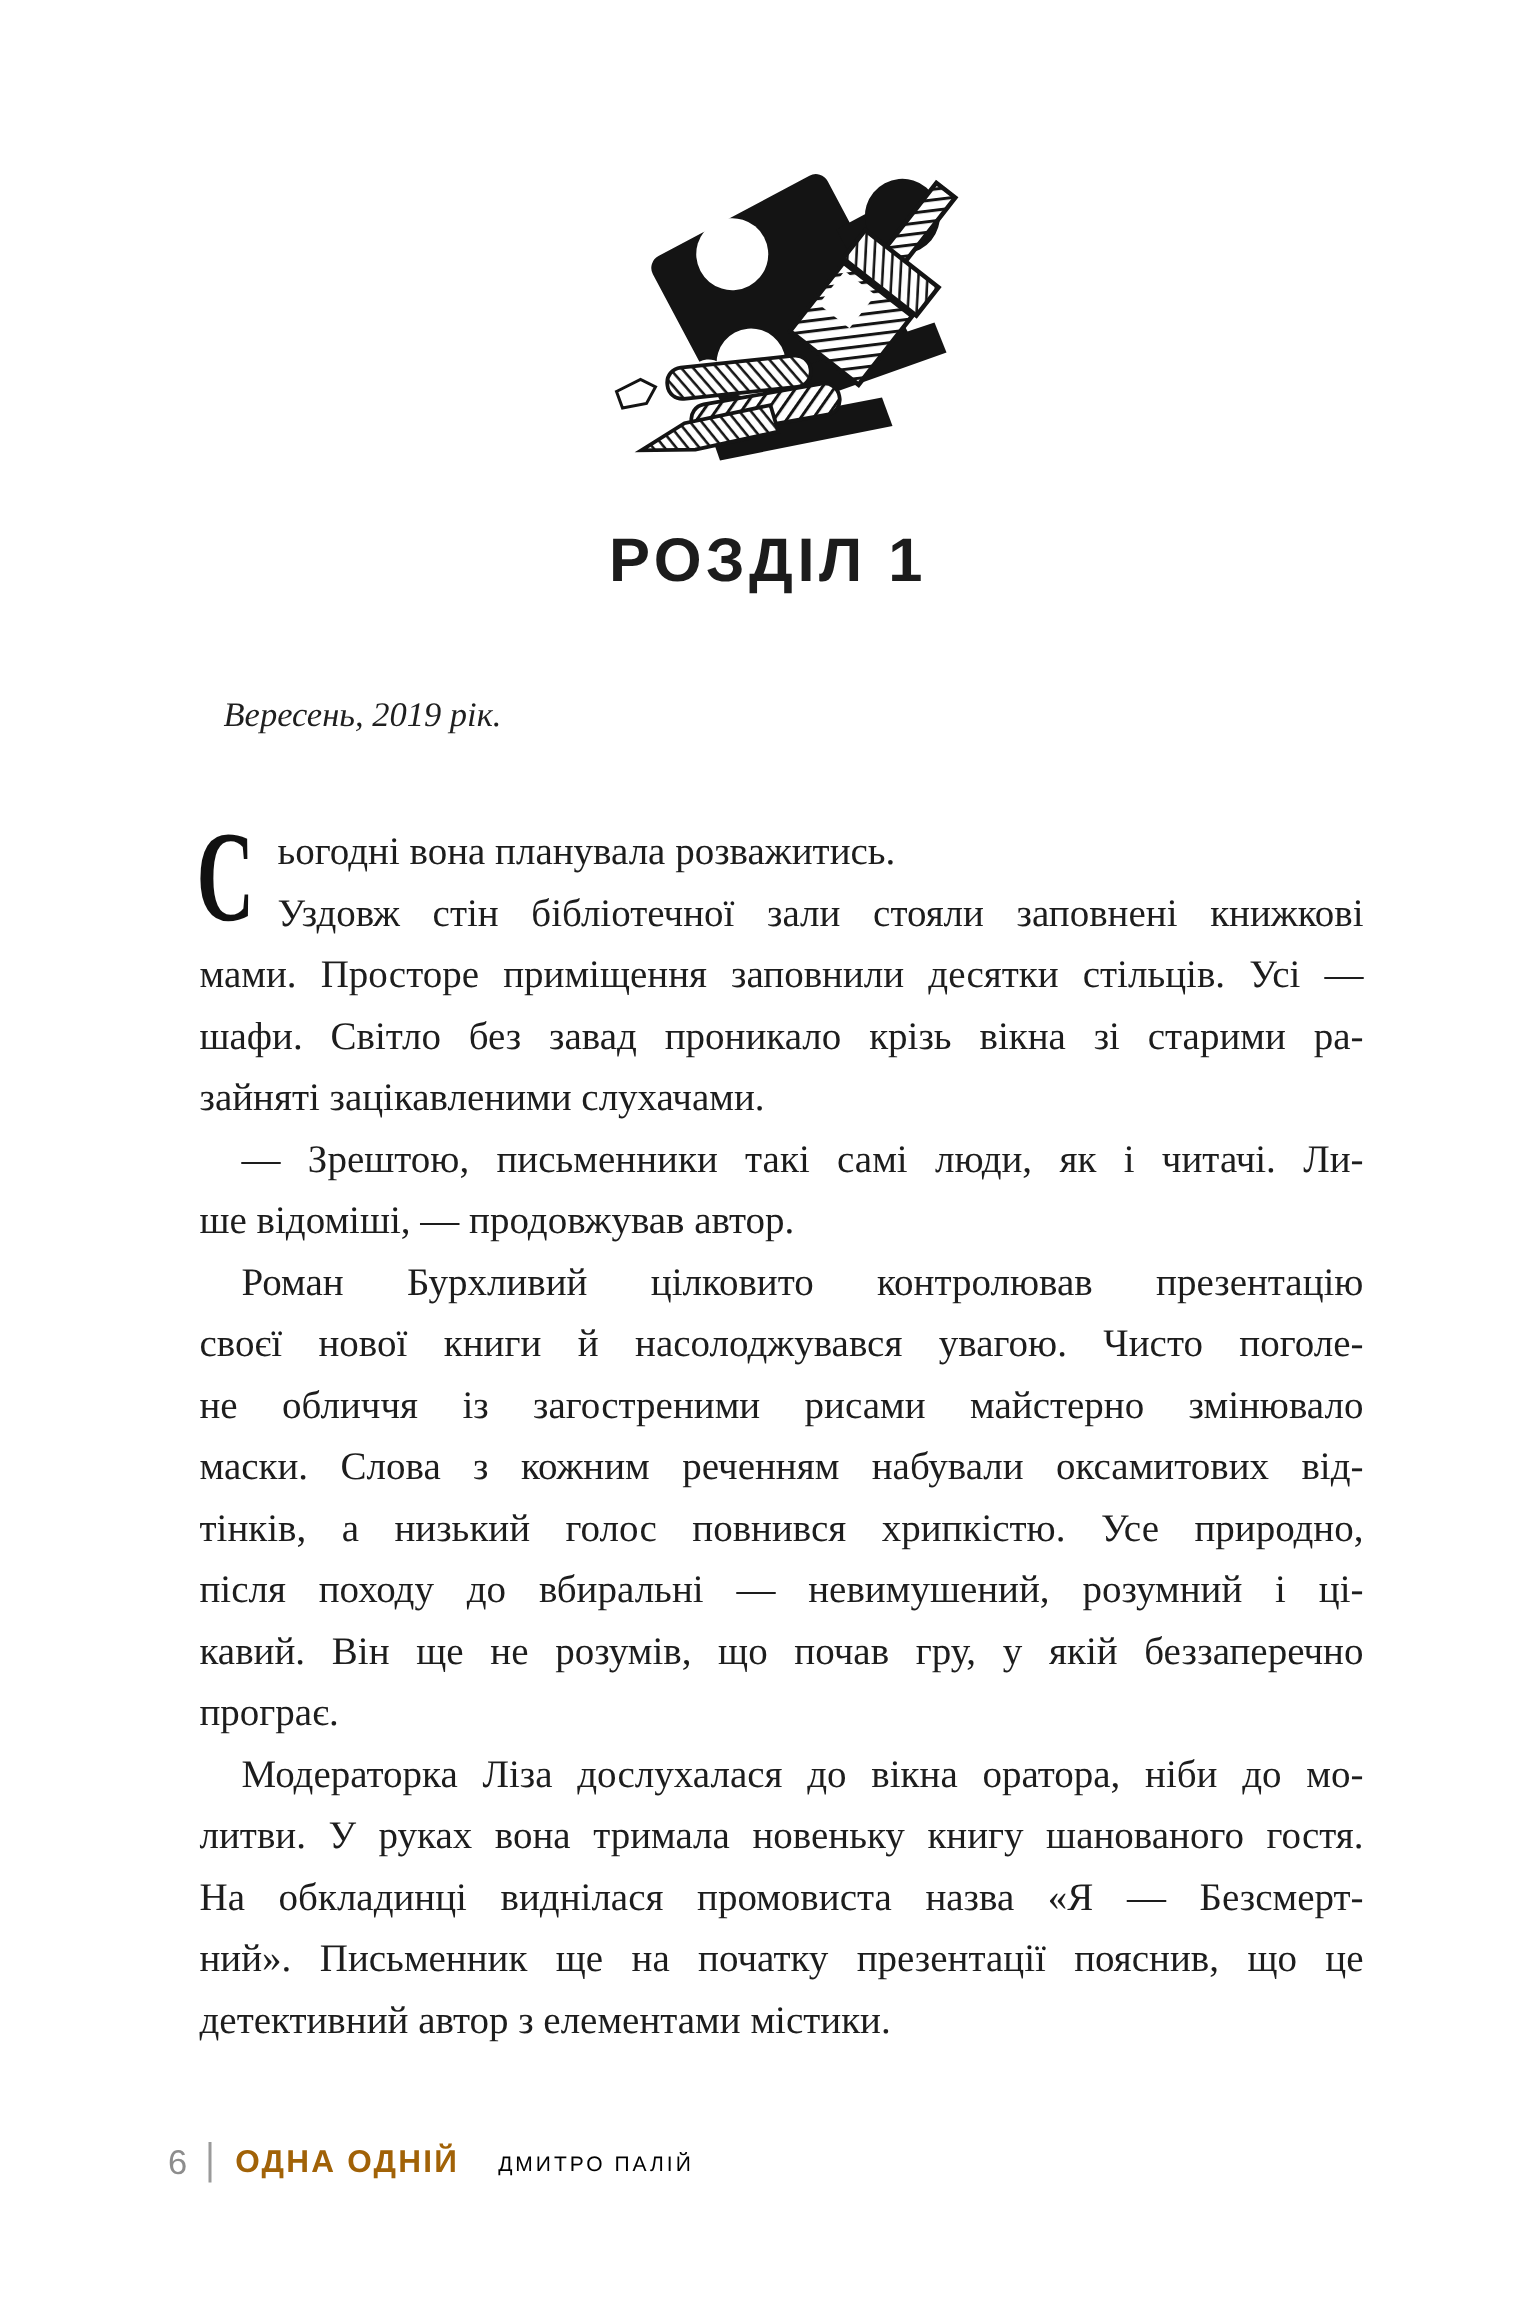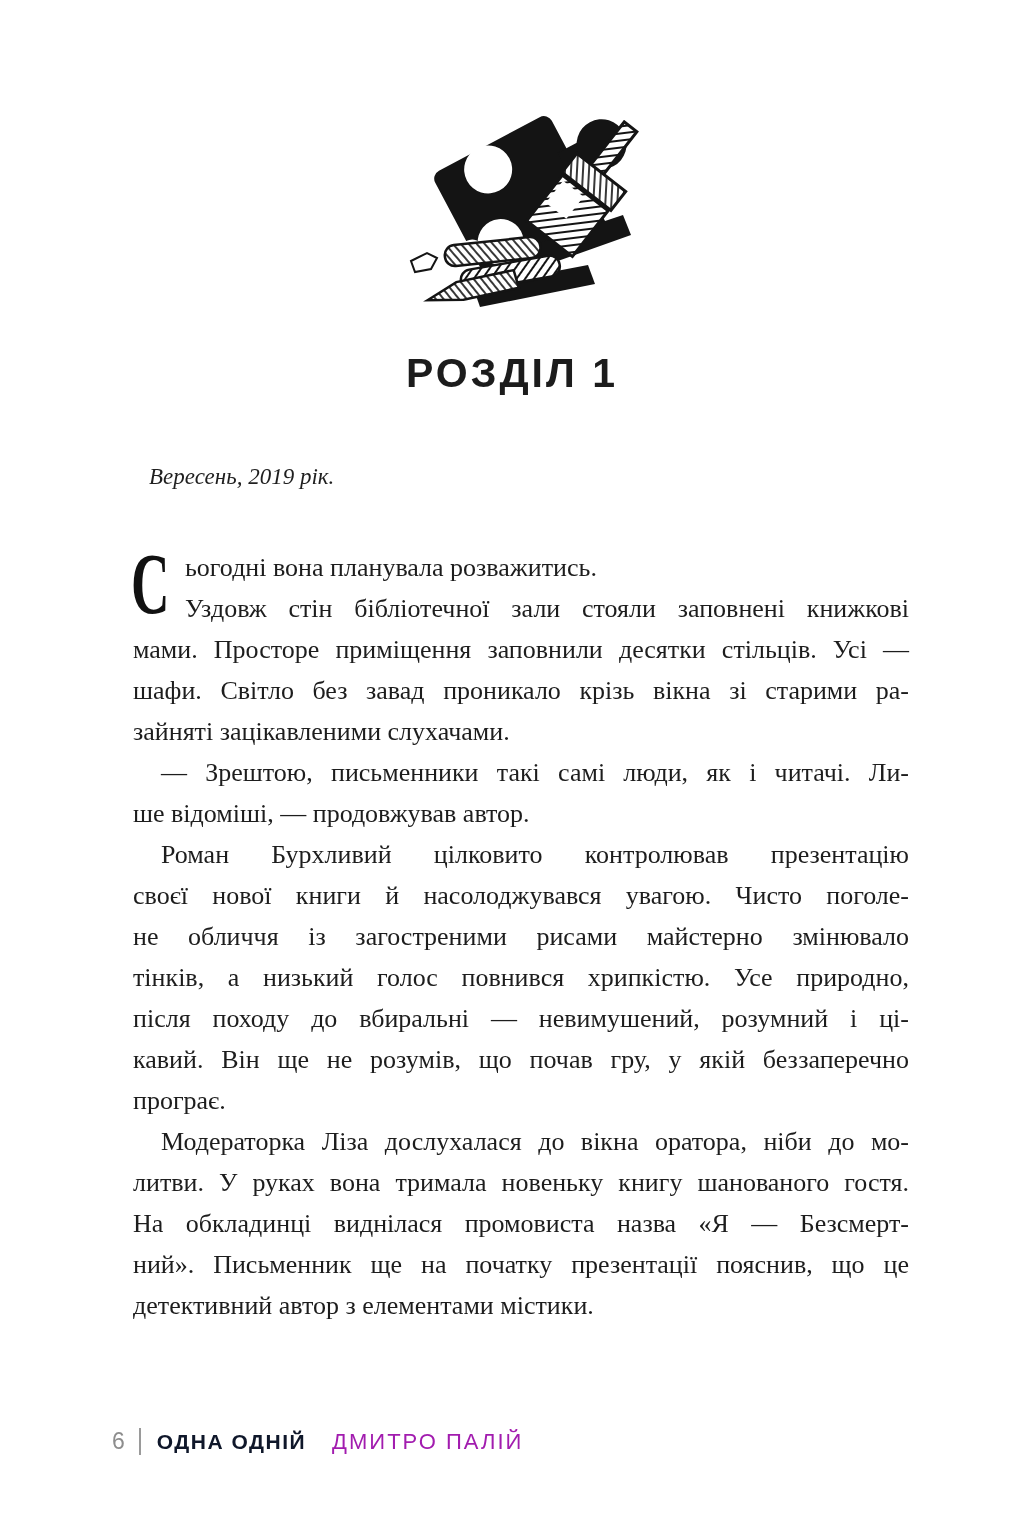--- a/index.html
+++ b/index.html
@@ -101,26 +101,26 @@
   .footer-divider {
     width: 2px;
     height: 27px;
     background: #9a9a9a;
     margin: 0 16px 0 14px;
   }
   .book-title {
     font-size: 21px;
     font-weight: 700;
     letter-spacing: 1.5px;
-    color: #0f172a;
+    color: #a16207;
   }
   .book-author {
-    font-size: 22px;
+    font-size: 14px;
     letter-spacing: 2px;
-    color: #a21caf;
+    color: #000000;
     margin-left: 26px;
     font-weight: 500;
   }
 </style>
 </head>
 <body>
 
 <div class="page">
 
   <div class="illustration">
@@ -180,20 +180,21 @@
     <div class="line pad">ьогодні вона планувала розважитись.</div>
     <div class="line pad j">Уздовж стін бібліотечної зали стояли заповнені книжкові</div>
     <div class="line j">мами. Просторе приміщення заповнили десятки стільців. Усі —</div>
     <div class="line j">шафи. Світло без завад проникало крізь вікна зі старими ра-</div>
     <div class="line">зайняті зацікавленими слухачами.</div>
     <div class="line j ind">— Зрештою, письменники такі самі люди, як і читачі. Ли-</div>
     <div class="line">ше відоміші, — продовжував автор.</div>
     <div class="line j ind">Роман Бурхливий цілковито контролював презентацію</div>
     <div class="line j">своєї нової книги й насолоджувався увагою. Чисто поголе-</div>
     <div class="line j">не обличчя із загостреними рисами майстерно змінювало</div>
+    <div class="line j">маски. Слова з кожним реченням набували оксамитових від-</div>
     <div class="line j">тінків, а низький голос повнився хрипкістю. Усе природно,</div>
     <div class="line j">після походу до вбиральні — невимушений, розумний і ці-</div>
     <div class="line j">кавий. Він ще не розумів, що почав гру, у якій беззаперечно</div>
     <div class="line">програє.</div>
     <div class="line j ind">Модераторка Ліза дослухалася до вікна оратора, ніби до мо-</div>
     <div class="line j">литви. У руках вона тримала новеньку книгу шанованого гостя.</div>
     <div class="line j">На обкладинці виднілася промовиста назва «Я — Безсмерт-</div>
     <div class="line j">ний». Письменник ще на початку презентації пояснив, що це</div>
     <div class="line">детективний автор з елементами містики.</div>
   </div>

